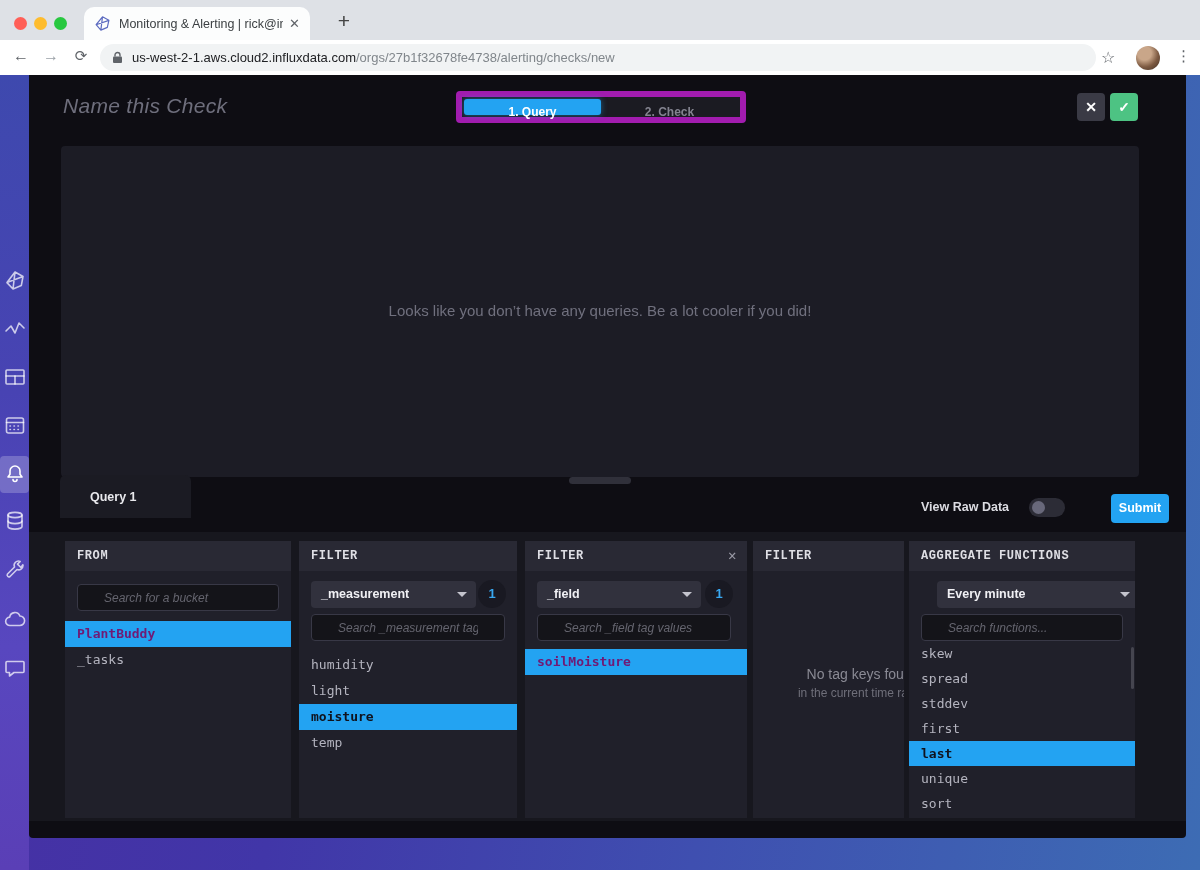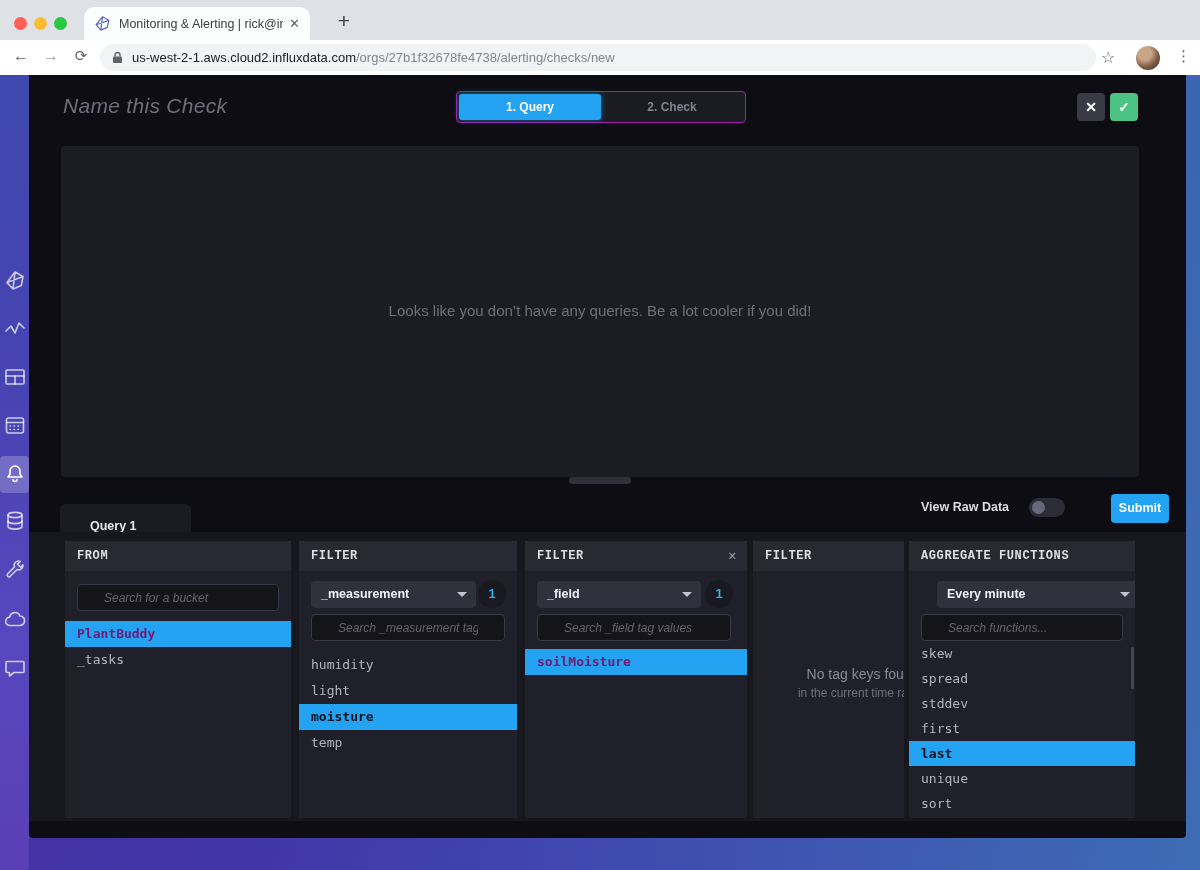--- a/index.html
+++ b/index.html
@@ -48,37 +48,37 @@
     background:rgba(255,255,255,0.22); border-radius:4px; }
   .navicon.active { color:#ffffff; }
 
   
   .overlay { position:absolute; left:29px; top:0; width:1157px; height:763px; background:#0e0d13;
     border-radius:0 0 4px 4px; }
 
   .ov-title { position:absolute; left:34px; top:19px; font-size:21px; font-style:italic;
     font-weight:500; color:#6e6e7c; letter-spacing:0.3px; }
   .tabgroup { position:absolute; left:427px; top:16px; width:290px; height:32px; background:#1b1b22;
-    border:1px solid #a21caf; border-radius:4px; display:flex; padding:2px; }
+    border:6px solid #a21caf; border-radius:4px; display:flex; padding:2px; }
   .tg-btn { flex:1; border-radius:3px; font-size:12px; font-weight:bold; text-align:center;
     line-height:26px; color:#83838f; }
   .tg-btn.active { background:#23a3f2; color:#ffffff; box-shadow:0 0 6px rgba(35,163,242,.5); }
   .hbtn { position:absolute; top:18px; width:28px; height:28px; border-radius:4px; text-align:center;
     line-height:28px; font-size:14px; font-weight:bold; color:#fff; }
   .hbtn.cancel { left:1048px; background:#3a3a45; }
   .hbtn.confirm { left:1081px; background:#4dc383; }
 
   .empty-panel { position:absolute; left:32px; top:71px; width:1078px; height:331px;
     background:#1c1c25; border-radius:4px; }
   .empty-msg { position:absolute; left:0; right:0; top:156px; text-align:center; font-size:15px;
     color:#70707e; }
   .drag-handle { position:absolute; left:540px; top:402px; width:62px; height:7px; background:#30303a;
     border-radius:4px; }
 
-  .querytab { position:absolute; left:31px; top:429px; width:131px; height:43px; background:#1b1b23;
+  .querytab { position:absolute; left:31px; top:400px; width:131px; height:43px; background:#1b1b23;
     border-radius:6px 6px 0 0; font-size:12.5px; font-weight:bold; color:#e8e8ec;
     line-height:45px; padding-left:30px; }
   .viewraw-label { position:absolute; left:892px; top:425px; font-size:12.5px; font-weight:bold;
     color:#dcdce2; }
   .toggle { position:absolute; left:1000px; top:423px; width:36px; height:19px; background:#2c2c36;
     border-radius:10px; }
   .toggle .knob { position:absolute; left:3px; top:3px; width:13px; height:13px; border-radius:50%;
     background:#68687a; }
   .submit-btn { position:absolute; left:1082px; top:419px; width:58px; height:29px; background:#23a3f2;
     border-radius:4px; color:#fff; font-size:12.5px; font-weight:bold; text-align:center;

